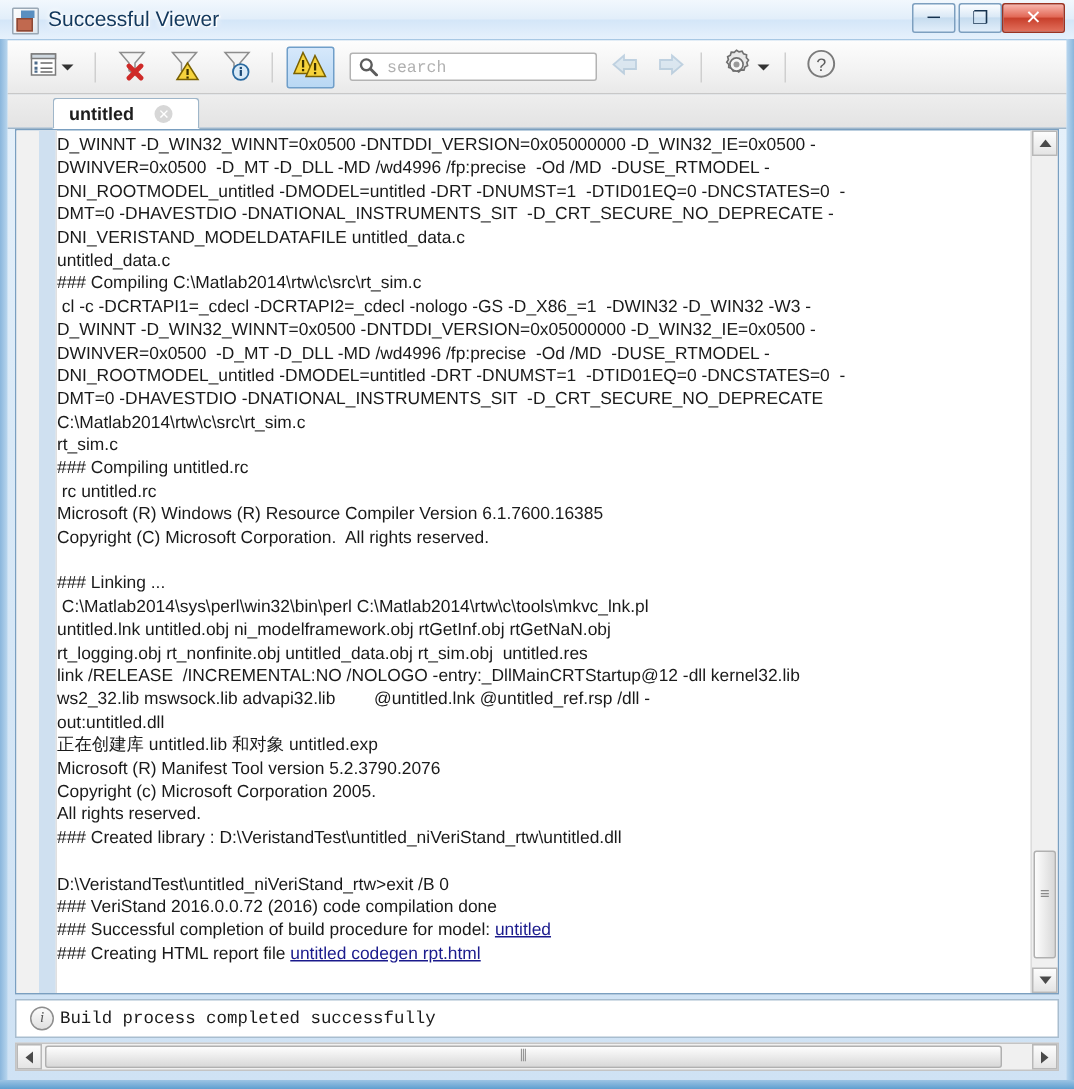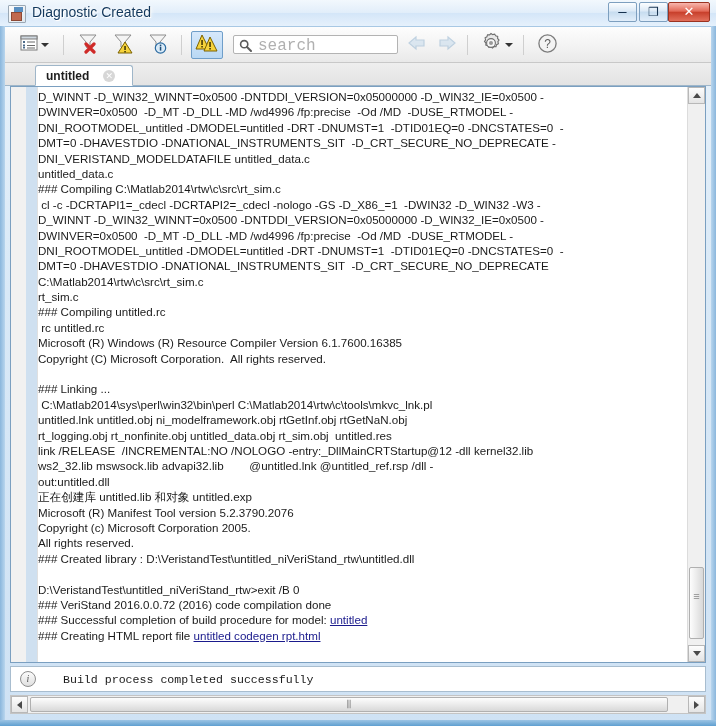--- a/index.html
+++ b/index.html
@@ -97,21 +97,21 @@
 
   
   #searchbox{
     position:absolute; left:228px; top:8px; width:165px; height:19px;
     background:#fff; border:1px solid #b3b3b3; border-radius:2px;
     box-sizing:border-box;
   }
   #search-input{
     position:absolute; left:22px; top:1px; width:138px; height:16px;
     border:none; outline:none; background:transparent;
-    font-family:"Liberation Mono", monospace; font-size:16px; color:#a8a8a8;
+    font-family:"Liberation Mono", monospace; font-size:11px; color:#a8a8a8;
   }
   #search-input::placeholder{ color:#b0b0b0; }
 
   
   #tabbar{
     position:absolute; left:5px; top:63px; width:706px; height:23px;
     background: linear-gradient(180deg,#eeeeee,#e3e3e3);
     border-bottom:1px solid #9fb6c9;
     box-sizing:border-box;
   }
@@ -195,21 +195,21 @@
     background:#ffffff; border:1px solid #a8bdcf;
     box-sizing:border-box; display:flex; align-items:center;
   }
   #status-icon{
     width:14px;height:14px;border-radius:50%;
     border:1px solid #8d8d8d; background: linear-gradient(180deg,#fbfbfb,#e0e0e0);
     color:#555; font-size:10px; line-height:13px; text-align:center;
     margin-left:9px; font-family:"Liberation Serif",serif; font-style:italic;
   }
   #status-text{
-    margin-left:27px; font-family:"Liberation Mono", monospace;
+    margin-left:4px; font-family:"Liberation Mono", monospace;
     font-size:11.6px; color:#1a1a1a;
   }
 
   
   #hscroll{
     position:absolute; left:10px; top:695px; width:696px; height:19px;
     background:#f0f0f0; border:1px solid #c4c4c4; box-sizing:border-box;
   }
   .hsb-btn{
     position:absolute; top:0; width:17px; height:17px;
@@ -228,21 +228,21 @@
     text-align:center; font-size:11px; color:#8a8a8a;
   }
 </style>
 </head>
 <body>
 
 <div id="window">
 
   <div id="titlebar">
     <div id="title-icon"></div>
-    <div id="title-text">Diagnostic Created</div>
+    <div id="title-text">Successful Viewer</div>
     <div class="winbtn" id="btn-min">
       <span>–</span>
     </div>
     <div class="winbtn" id="btn-max">
       <span>❐</span>
     </div>
     <div class="winbtn" id="btn-close">
       <span>✕</span>
     </div>
   </div>

